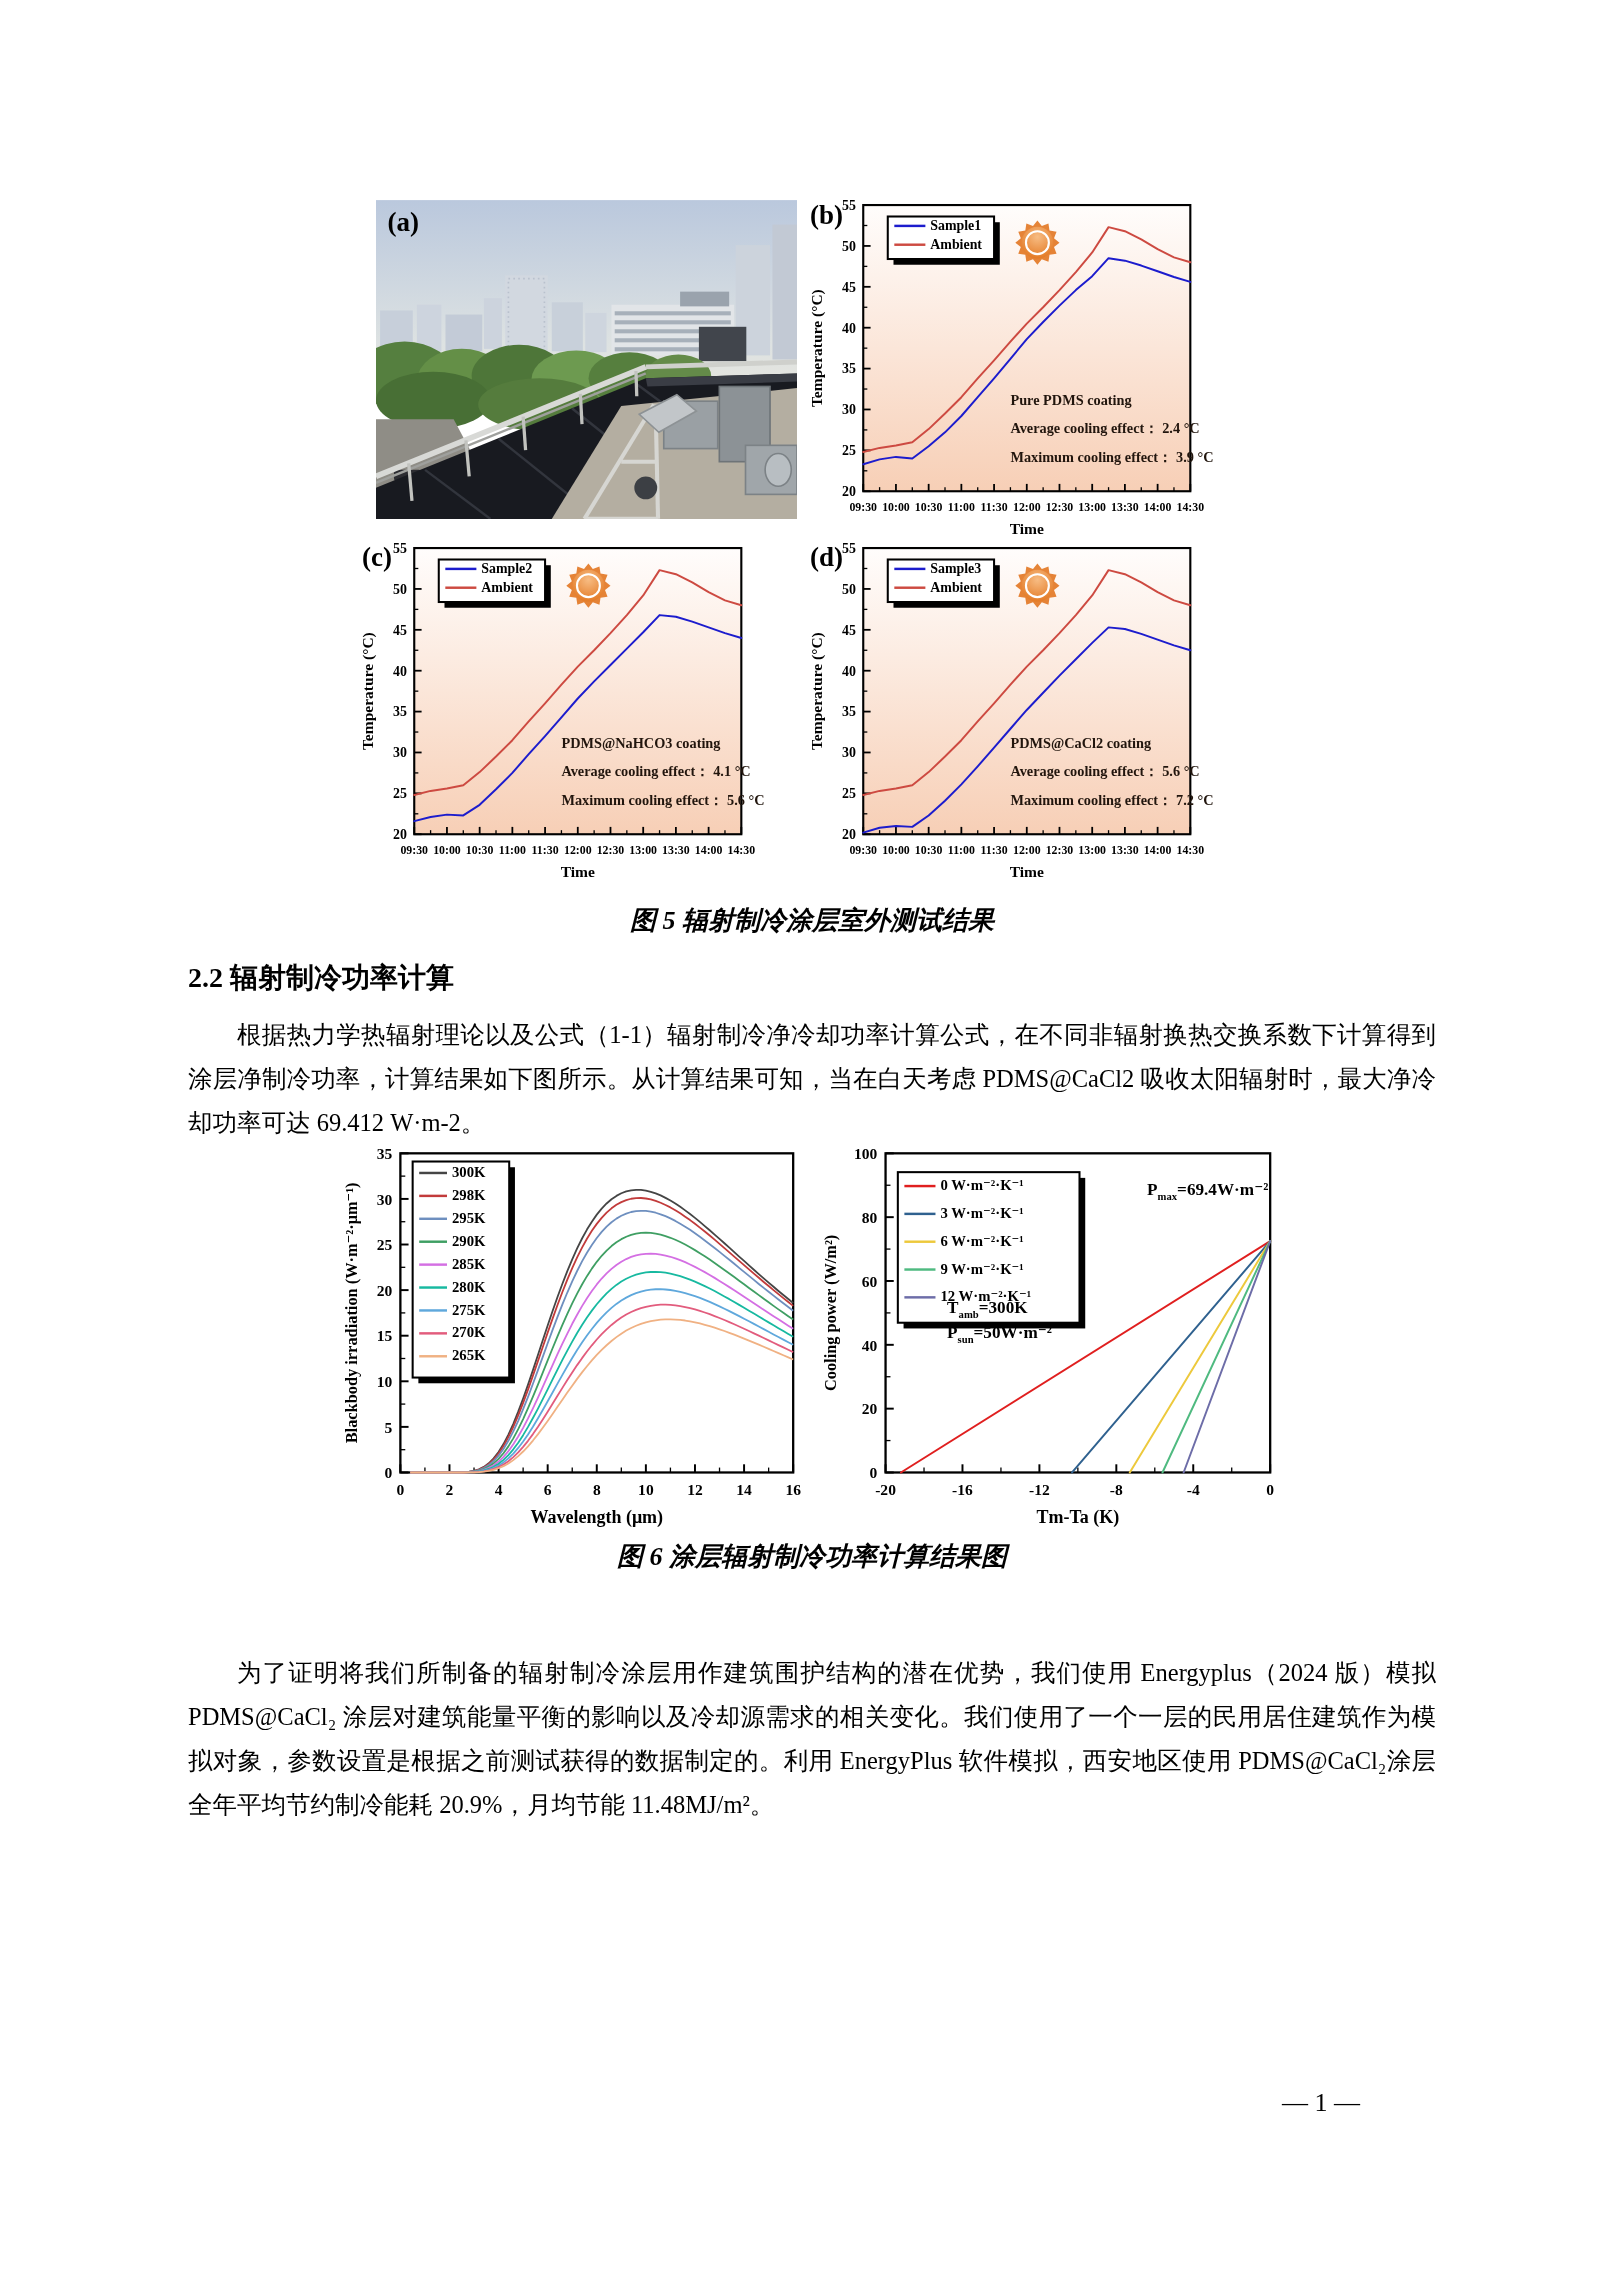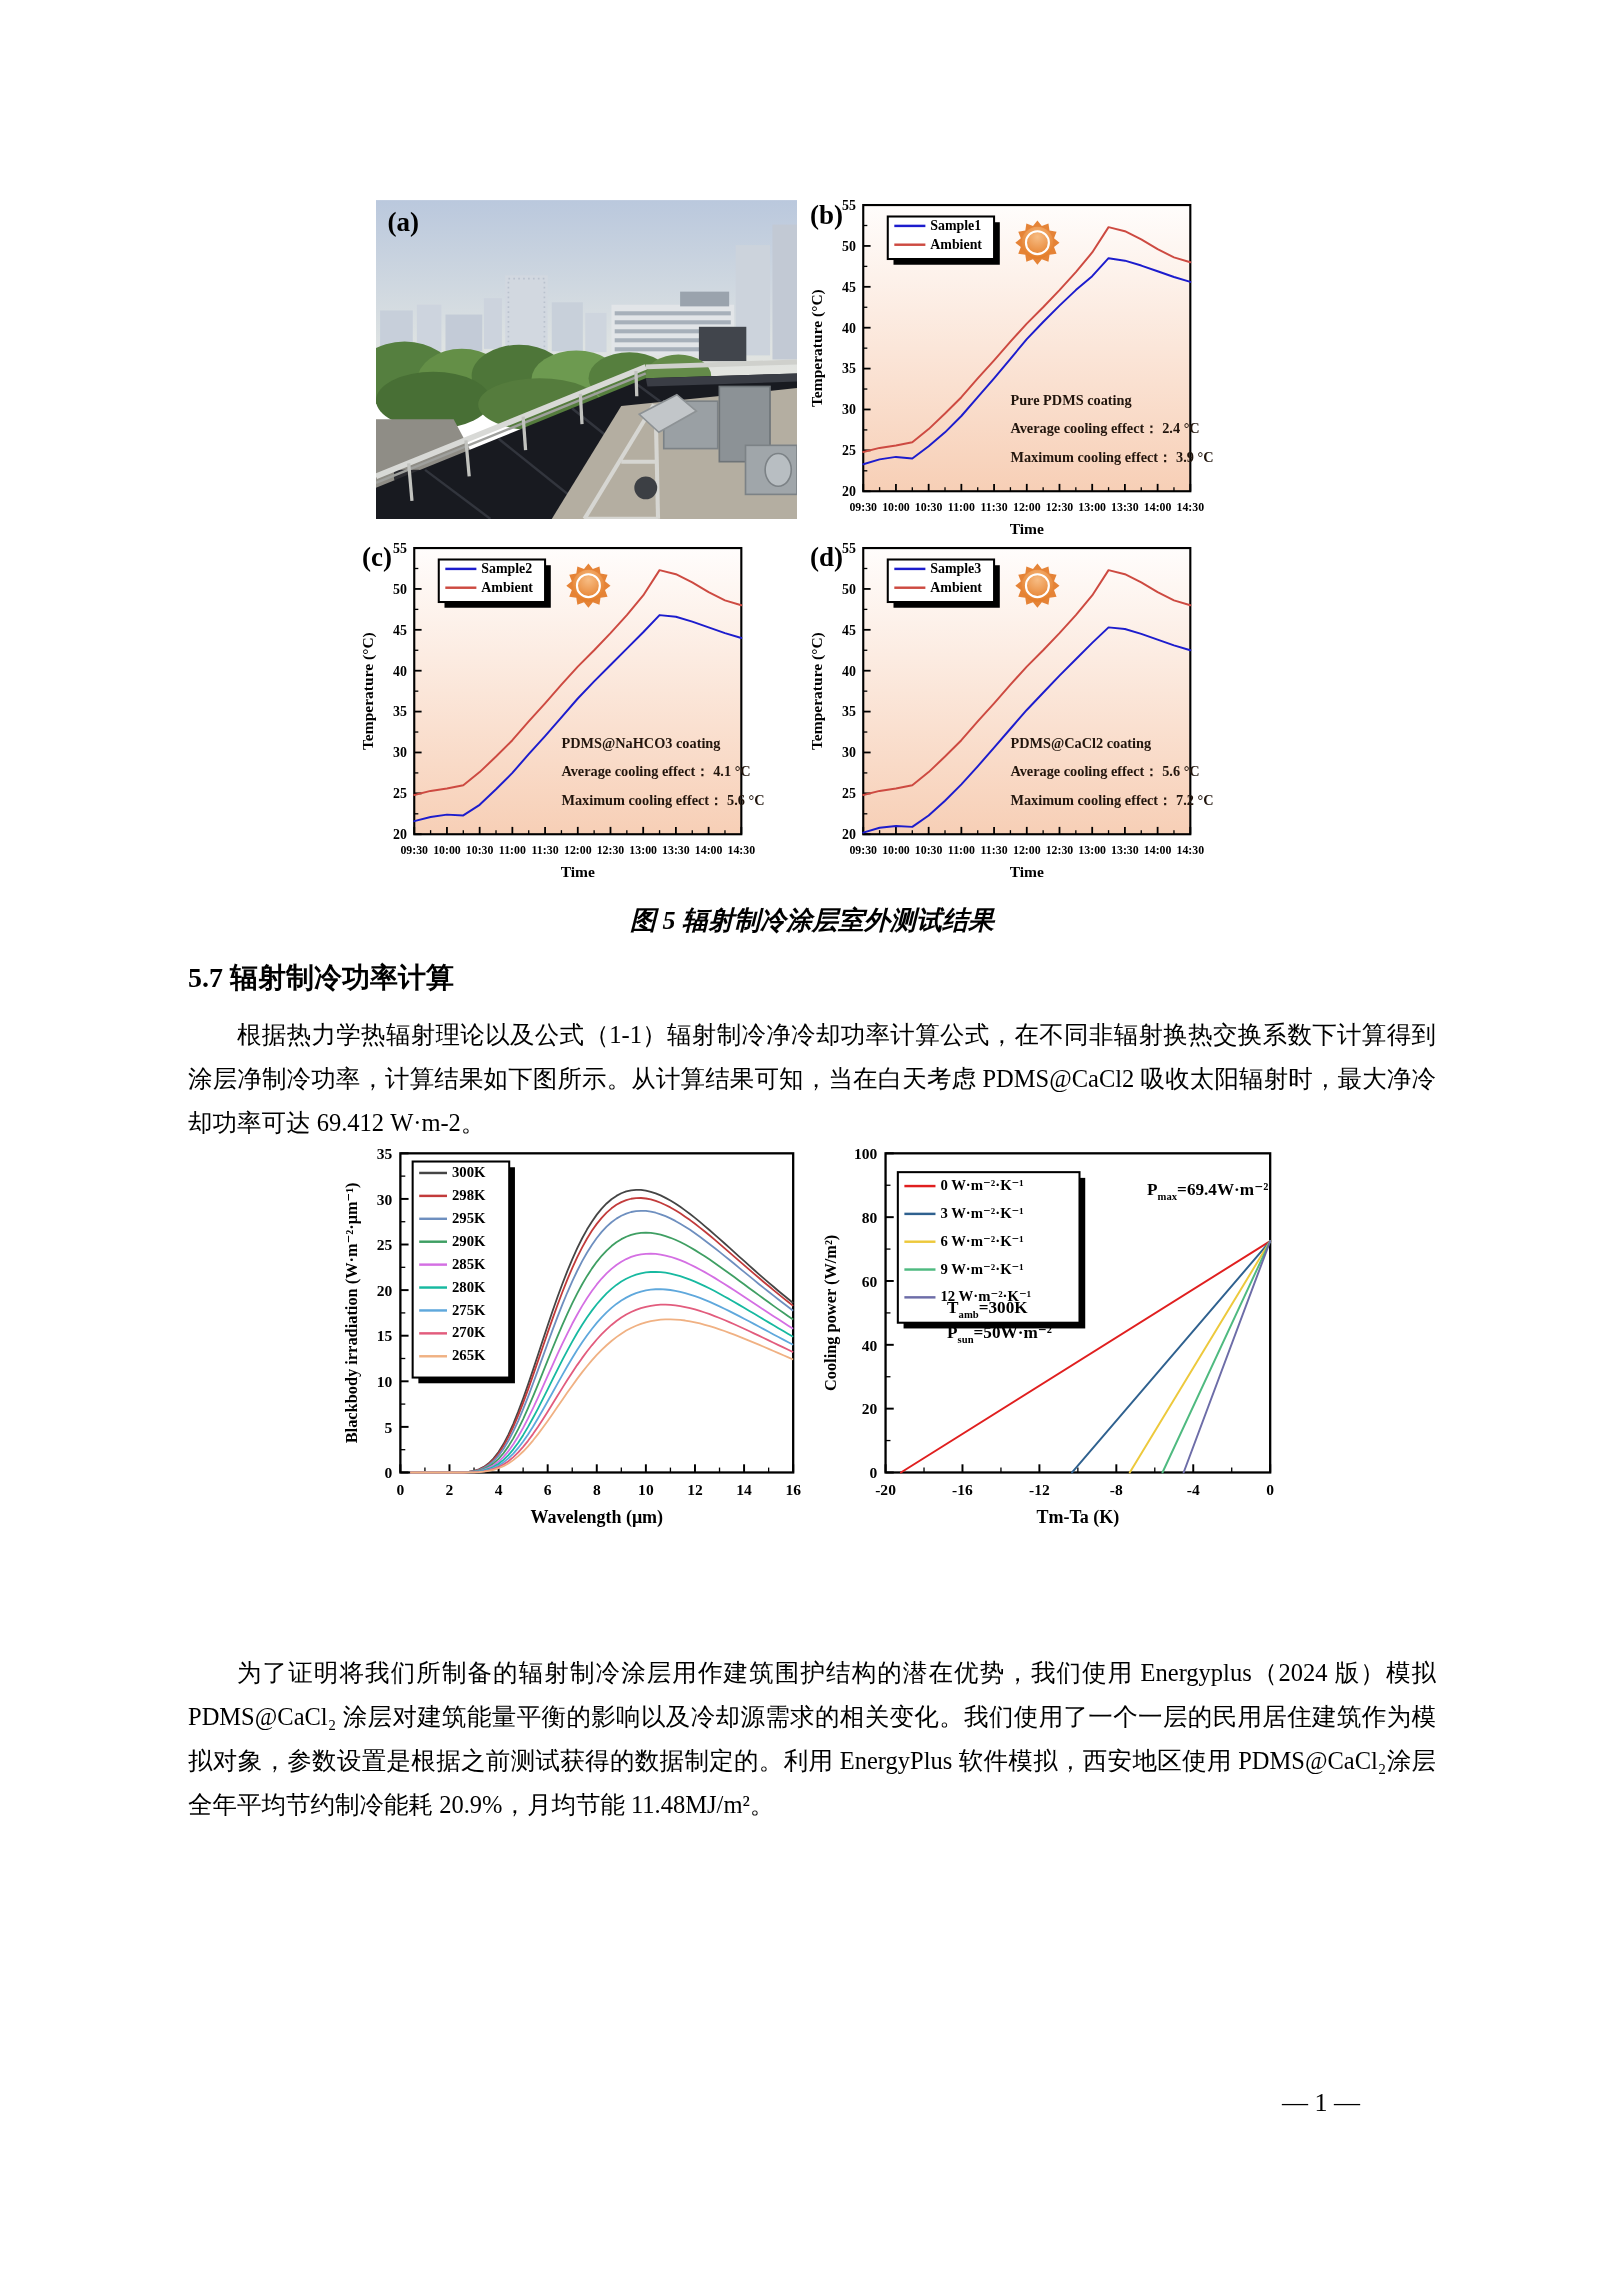--- a/index.html
+++ b/index.html
@@ -398,21 +398,21 @@
         </g>
         <text x="250" y="256" font-size="17.5" font-family="&quot;Liberation Serif&quot;,&quot;DejaVu Serif&quot;,serif" font-weight="bold" text-anchor="start" fill="#21150d">PDMS@CaCl2 coating</text>
         <text x="250" y="291" font-size="17.5" font-family="&quot;Liberation Serif&quot;,&quot;DejaVu Serif&quot;,serif" font-weight="bold" text-anchor="start" fill="#21150d">Average cooling effect： 5.6 °C</text>
         <text x="250" y="326" font-size="17.5" font-family="&quot;Liberation Serif&quot;,&quot;DejaVu Serif&quot;,serif" font-weight="bold" text-anchor="start" fill="#21150d">Maximum cooling effect： 7.2 °C</text>
       </svg>
     <div class="panel-letter" style="left:810px;top:542px;">(d)</div>
 
     <div class="fig-caption" style="top:903px;">图 5  辐射制冷涂层室外测试结果</div>
   </div>
 
-  <div class="sec-heading" style="top:959px;">5.7 辐射制冷功率计算</div>
+  <div class="sec-heading" style="top:959px;">2.2 辐射制冷功率计算</div>
   <div class="body-para" style="top:1013px;">根据热力学热辐射理论以及公式（1-1）辐射制冷净冷却功率计算公式，在不同非辐射换热交换系数下计算得到涂层净制冷功率，计算结果如下图所示。从计算结果可知，当在白天考虑 PDMS@CaCl2 吸收太阳辐射时，最大净冷却功率可达 69.412 W·m-2。</div>
 
   <div class="abs" style="left:0;top:1137px;width:1623px;height:450px;">
     <svg class="chart-svg" style="left:339px;top:4.1px;" width="491" height="397" viewBox="0 0 600 485">
         <line x1="75" y1="405" x2="85" y2="405" stroke="#000" stroke-width="2.4"></line>
         <text x="65" y="412" font-size="19" font-family="&quot;Liberation Serif&quot;,&quot;DejaVu Serif&quot;,serif" font-weight="bold" text-anchor="end" fill="#000">0</text>
         <line x1="75" y1="377.14285714285717" x2="81" y2="377.14285714285717" stroke="#000" stroke-width="1.6"></line>
         <line x1="75" y1="349.2857142857143" x2="85" y2="349.2857142857143" stroke="#000" stroke-width="2.4"></line>
         <text x="65" y="356.2857142857143" font-size="19" font-family="&quot;Liberation Serif&quot;,&quot;DejaVu Serif&quot;,serif" font-weight="bold" text-anchor="end" fill="#000">5</text>
         <line x1="75" y1="321.42857142857144" x2="81" y2="321.42857142857144" stroke="#000" stroke-width="1.6"></line>
@@ -544,19 +544,20 @@
         <line x1="108" y1="123" x2="146" y2="123" stroke="#edc93c" stroke-width="3"></line>
         <text x="152" y="128" font-size="18" font-family="&quot;Liberation Serif&quot;,&quot;DejaVu Serif&quot;,serif" font-weight="bold" text-anchor="start" fill="#000"><tspan>6 W·m⁻²·K⁻¹</tspan></text>
         <line x1="108" y1="157" x2="146" y2="157" stroke="#4fba80" stroke-width="3"></line>
         <text x="152" y="162" font-size="18" font-family="&quot;Liberation Serif&quot;,&quot;DejaVu Serif&quot;,serif" font-weight="bold" text-anchor="start" fill="#000"><tspan>9 W·m⁻²·K⁻¹</tspan></text>
         <line x1="108" y1="191" x2="146" y2="191" stroke="#6d6da8" stroke-width="3"></line>
         <text x="152" y="196" font-size="18" font-family="&quot;Liberation Serif&quot;,&quot;DejaVu Serif&quot;,serif" font-weight="bold" text-anchor="start" fill="#000"><tspan>12 W·m⁻²·K⁻¹</tspan></text>
         <text x="404.59999999999997" y="65.69999999999999" font-size="21" font-family="&quot;Liberation Serif&quot;,&quot;DejaVu Serif&quot;,serif" font-weight="bold" text-anchor="start" fill="#000"><tspan>P</tspan><tspan font-size="62%" dy="6">max</tspan><tspan dy="-6">=69.4W·m⁻²</tspan></text>
         <text x="160.2" y="210" font-size="21" font-family="&quot;Liberation Serif&quot;,&quot;DejaVu Serif&quot;,serif" font-weight="bold" text-anchor="start" fill="#000"><tspan>T</tspan><tspan font-size="62%" dy="6">amb</tspan><tspan dy="-6">=300K</tspan></text>
         <text x="160.2" y="241.20000000000002" font-size="21" font-family="&quot;Liberation Serif&quot;,&quot;DejaVu Serif&quot;,serif" font-weight="bold" text-anchor="start" fill="#000"><tspan>P</tspan><tspan font-size="62%" dy="6">sun</tspan><tspan dy="-6">=50W·m⁻²</tspan></text>
       </svg>
+    <div class="fig-caption" style="top:402px;">图 6  涂层辐射制冷功率计算结果图</div>
   </div>
 
   <div class="body-para" style="top:1651px;">为了证明将我们所制备的辐射制冷涂层用作建筑围护结构的潜在优势，我们使用 Energyplus（2024 版）模拟 PDMS@CaCl₂ 涂层对建筑能量平衡的影响以及冷却源需求的相关变化。我们使用了一个一层的民用居住建筑作为模拟对象，参数设置是根据之前测试获得的数据制定的。利用 EnergyPlus 软件模拟，西安地区使用 PDMS@CaCl₂涂层全年平均节约制冷能耗 20.9%，月均节能 11.48MJ/m²。</div>
 
   <div class="page-number">— 1 —</div>
 </div>
 
 
 </body></html>

